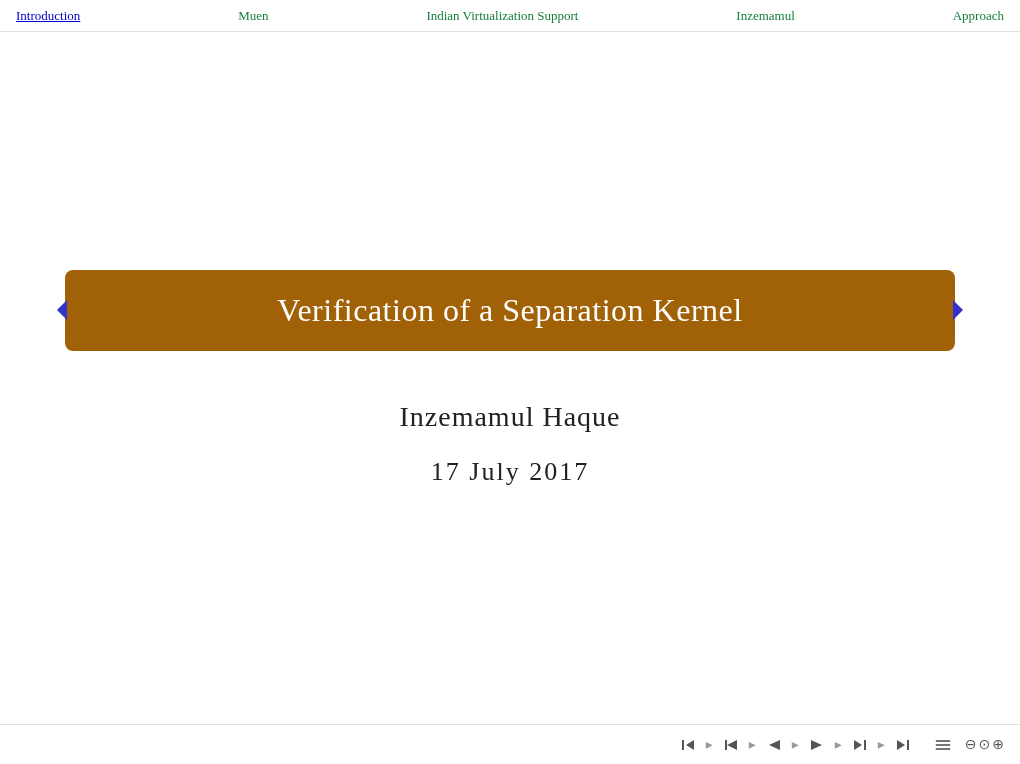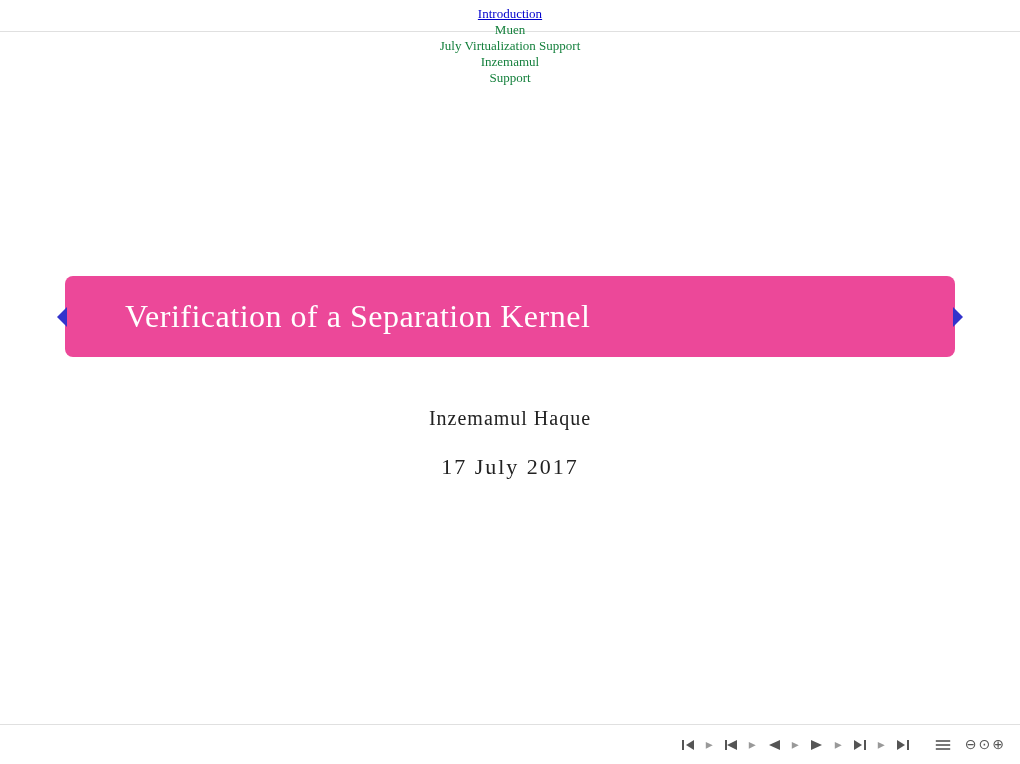--- a/index.html
+++ b/index.html
@@ -19,21 +19,20 @@
 
     
     .nav-bar {
       display: flex;
       justify-content: space-between;
       align-items: center;
       padding: 6px 16px;
       border-bottom: 1px solid #e0e0e0;
       height: 32px;
       background: #ffffff;
-      flex-direction: column;
     }
 
     .nav-item {
       font-size: 13px;
       color: #15803d;
       cursor: pointer;
     }
 
     .nav-item.active {
       color: #0000cc;
@@ -45,26 +44,26 @@
       display: flex;
       flex-direction: column;
       align-items: center;
       justify-content: center;
       height: calc(764px - 32px - 40px);
       padding: 20px;
     }
 
     
     .title-box {
-      background: #ec4899;
+      background: #a16207;
       border-radius: 8px;
       padding: 22px 60px;
       margin-bottom: 50px;
       width: 890px;
-      text-align: left;
+      text-align: center;
       position: relative;
     }
 
     .title-box::before {
       content: '';
       position: absolute;
       left: -8px;
       top: 50%;
       transform: translateY(-50%);
       width: 0;
@@ -89,35 +88,35 @@
 
     .title-text {
       color: #ffffff;
       font-size: 32px;
       font-weight: normal;
       letter-spacing: 0.5px;
     }
 
     
     .author-name {
-      font-size: 20px;
+      font-size: 28px;
       color: #222222;
       margin-bottom: 24px;
       letter-spacing: 1px;
     }
 
     .institution {
       font-size: 16px;
       color: #333333;
       margin-bottom: 28px;
       font-family: 'Latin Modern', 'Computer Modern', Georgia, serif;
     }
 
     .date {
-      font-size: 22px;
+      font-size: 26px;
       color: #222222;
       letter-spacing: 2px;
     }
 
     
     .bottom-bar {
       position: absolute;
       bottom: 0;
       left: 0;
       right: 0;
@@ -169,23 +168,23 @@
       color: #555;
       cursor: pointer;
     }
   </style>
 </head>
 <body>
 
 <nav class="nav-bar">
   <span class="nav-item active">Introduction</span>
   <span class="nav-item">Muen</span>
-  <span class="nav-item">July Virtualization Support</span>
+  <span class="nav-item">Indian Virtualization Support</span>
   <span class="nav-item">Inzemamul</span>
-  <span class="nav-item">Support</span>
+  <span class="nav-item">Approach</span>
 </nav>
 
 <main class="main-content">
   <div class="title-box">
     <span class="title-text">Verification of a Separation Kernel</span>
   </div>
 
   <div class="author-name">Inzemamul Haque</div>
 
 

